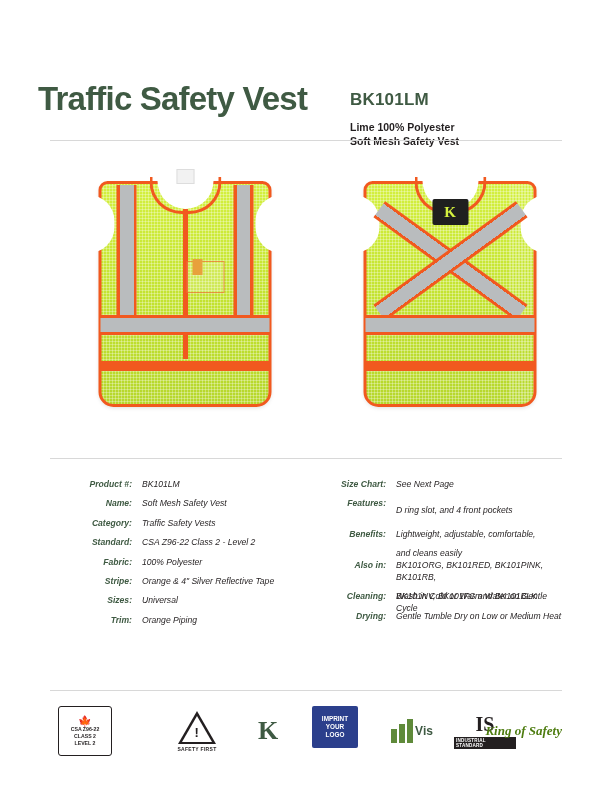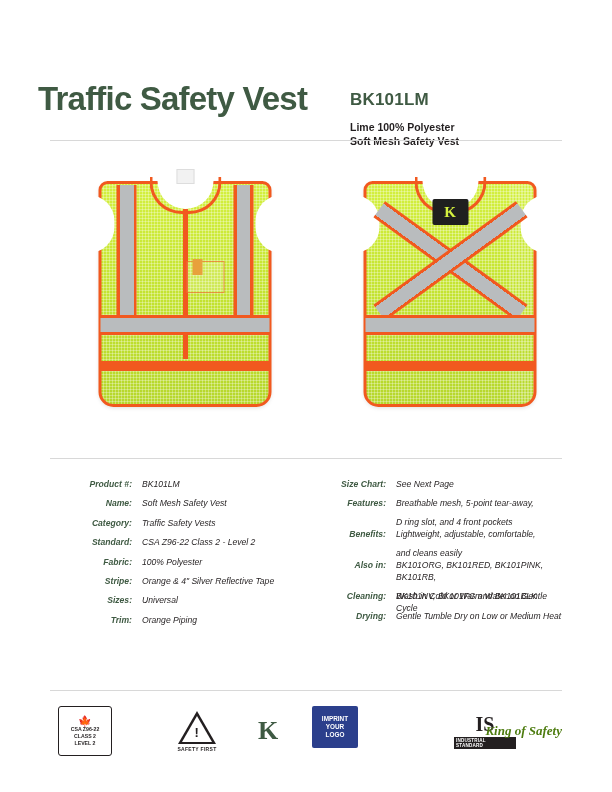--- a/index.html
+++ b/index.html
@@ -292,21 +292,20 @@
     <div class="col col-right">
       <div class="row">
         <span class="lbl">Size Chart:</span>
         <span class="val">
           <span class="cont">See Next Page</span>
         </span>
       </div>
       <div class="row" style="min-height:31px">
         <span class="lbl">Features:</span>
         <span class="val">
-          <span class="cont">Breathable mesh, 5-point tear-away,</span>
           <span class="cont" style="margin-top:7px">D ring slot, and 4 front pockets</span>
         </span>
       </div>
       <div class="row" style="min-height:31px">
         <span class="lbl">Benefits:</span>
         <span class="val">
           <span class="cont">Lightweight, adjustable, comfortable,</span>
           <span class="cont" style="margin-top:7px">and cleans easily</span>
         </span>
       </div>
@@ -352,20 +351,28 @@
     </div>
 
     <div class="badge kingmark">K</div>
 
     <div class="badge imprint">
       <span>IMPRINT</span>
       <span>YOUR</span>
       <span>LOGO</span>
     </div>
 
+    <div class="badge hivis">
+      <span class="bars">
+        <i class="b1"></i>
+          <i class="b2"></i>
+          <i class="b3"></i>
+      </span>
+      <span class="txt">Vis</span>
+    </div>
 
     <div class="badge isa">
       <span class="mark">IS</span>
       <span class="cap">INDUSTRIAL STANDARD</span>
     </div>
 
     <div class="badge king-of-safety">King of Safety</div>
 
   </div>
 

